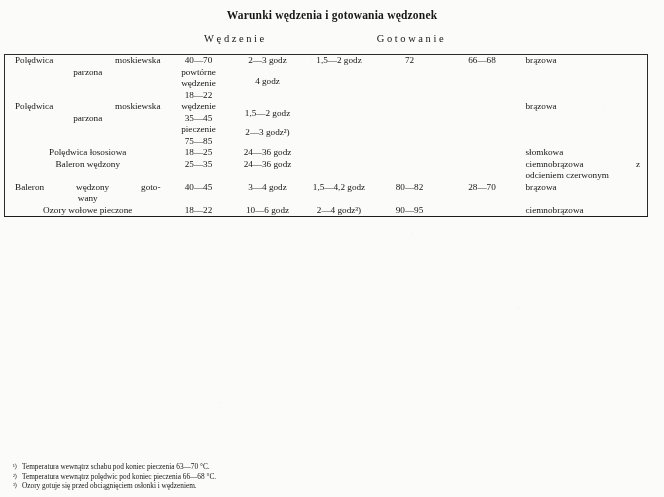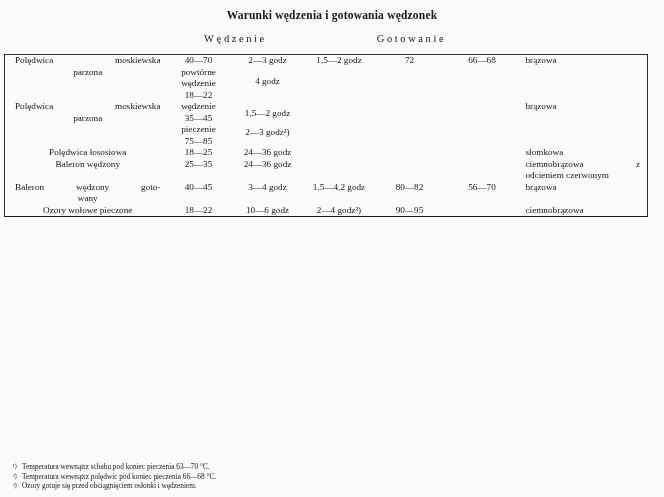--- a/index.html
+++ b/index.html
@@ -248,21 +248,21 @@
 
       <tr>
         <td class="col-first c-name name-just">
           <span>Baleron wędzony goto-</span>
           <span class="l2">wany</span>
         </td>
         <td class="c-num">40—45</td>
         <td class="c-num">3—4 godz</td>
         <td class="c-num">1,5—4,2 godz</td>
         <td class="c-num">80—82</td>
-        <td class="c-num">56—70</td>
+        <td class="c-num">28—70</td>
         <td class="col-last c-col">brązowa</td>
       </tr>
 
 
       <tr class="last-body">
         <td class="col-first c-name name-1line">Ozory wołowe pieczone</td>
         <td class="c-num">18—22</td>
         <td class="c-num">10—6 godz</td>
         <td class="c-num">2—4 godz³)</td>
         <td class="c-num">90—95</td>

